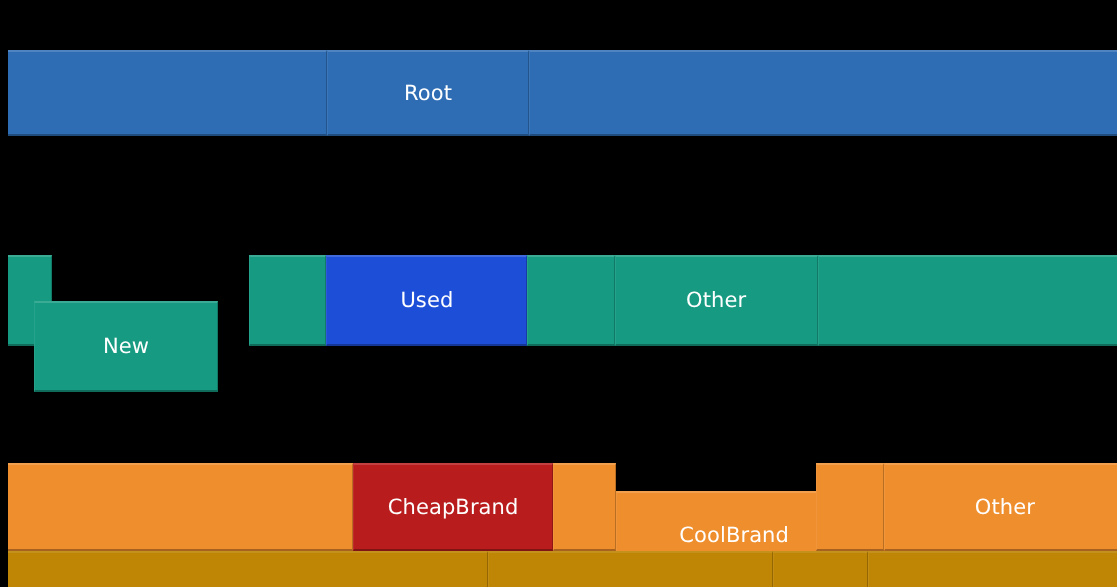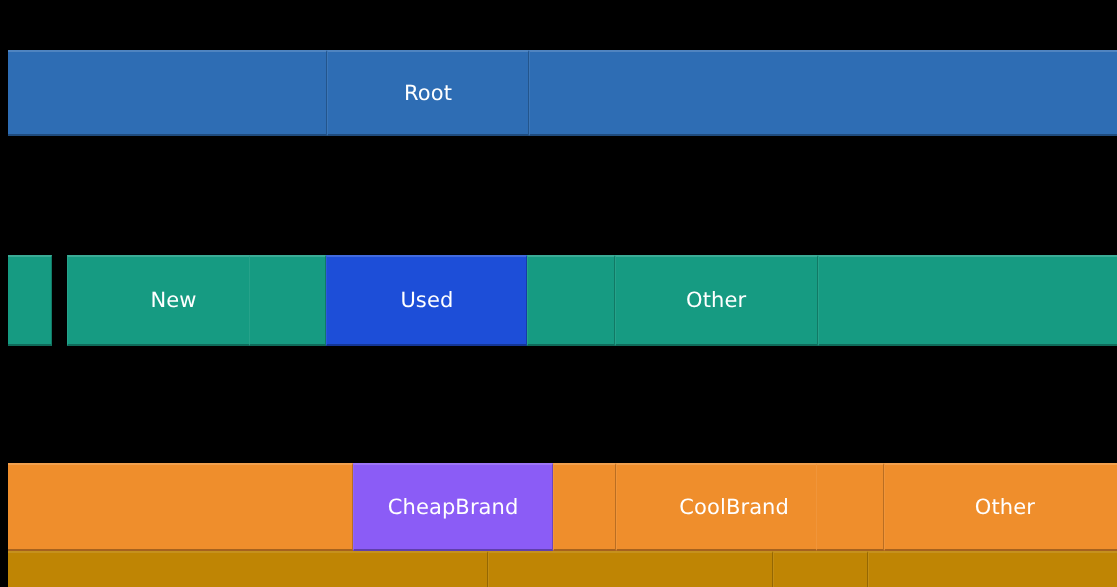--- a/index.html
+++ b/index.html
@@ -66,40 +66,40 @@
 <div id="chart-root">
     <div class="icicle-level level-root">
       <div class="icicle-node seam-right" style="left: 0px; width: 319.462px; background: rgb(46, 109, 180);"></div>
       <div class="icicle-node seam-left seam-right" style="left: 319.462px; width: 201.06px; background: rgb(46, 109, 180);">
         <span class="node-label">Root</span>
       </div>
       <div class="icicle-node seam-left" style="left: 520.522px; width: 596.478px; background: rgb(46, 109, 180);"></div>
     </div>
     <div class="icicle-level level-cat">
       <div class="icicle-node seam-right" style="left: 0px; width: 43.563px; background: rgb(22, 155, 130);"></div>
-      <div class="icicle-node seam-left seam-right" style="left: 59px; width: 213px; background: rgb(22, 155, 130);">
+      <div class="icicle-node seam-left seam-right" style="left: 26px; width: 184px; background: rgb(22, 155, 130); margin-top: 46px;">
         <span class="node-label">New</span>
       </div>
       <div class="icicle-node seam-left seam-right" style="left: 241.272px; width: 77.073px; background: rgb(22, 155, 130);"></div>
       <div class="icicle-node seam-left seam-right" style="left: 318.345px; width: 201.06px; background: #1d4ed8;">
         <span class="node-label">Used</span>
       </div>
       <div class="icicle-node seam-left seam-right" style="left: 519.405px; width: 87.126px; background: rgb(22, 155, 130);"></div>
       <div class="icicle-node seam-left seam-right" style="left: 606.531px; width: 203.294px; background: rgb(22, 155, 130);">
         <span class="node-label">Other</span>
       </div>
       <div class="icicle-node seam-left" style="left: 809.825px; width: 307.175px; background: rgb(22, 155, 130);"></div>
     </div>
     <div class="icicle-level level-brand">
       <div class="icicle-node seam-right" style="left: 0px; width: 345.153px; background: rgb(239, 142, 44);"></div>
-      <div class="icicle-node seam-left seam-right" style="left: 345.153px; width: 199.943px; background: #8b5cf6;">
+      <div class="icicle-node seam-left seam-right" style="left: 345.153px; width: 199.943px; background: #b91c1c;">
         <span class="node-label">CheapBrand</span>
       </div>
       <div class="icicle-node seam-left seam-right" style="left: 545.096px; width: 62.552px; background: rgb(239, 142, 44);"></div>
-      <div class="icicle-node seam-left seam-right" style="left: 607.648px; width: 237px; background: rgb(239, 142, 44);">
+      <div class="icicle-node seam-left seam-right" style="left: 607.648px; width: 237px; background: rgb(239, 142, 44); margin-top: 28px;">
         <span class="node-label">CoolBrand</span>
       </div>
       <div class="icicle-node seam-left seam-right" style="left: 807.591px; width: 68.137px; background: rgb(239, 142, 44);"></div>
       <div class="icicle-node seam-left" style="left: 875.728px; width: 241.272px; background: rgb(239, 142, 44);">
         <span class="node-label">Other</span>
       </div>
     </div>
     <div class="icicle-level level-leaf">
       <div class="icicle-node seam-right" style="left: 0px; width: 480.31px; background: rgb(191, 133, 4);"></div>
       <div class="icicle-node seam-left seam-right" style="left: 480.31px; width: 284.835px; background: rgb(191, 133, 4);"></div>

